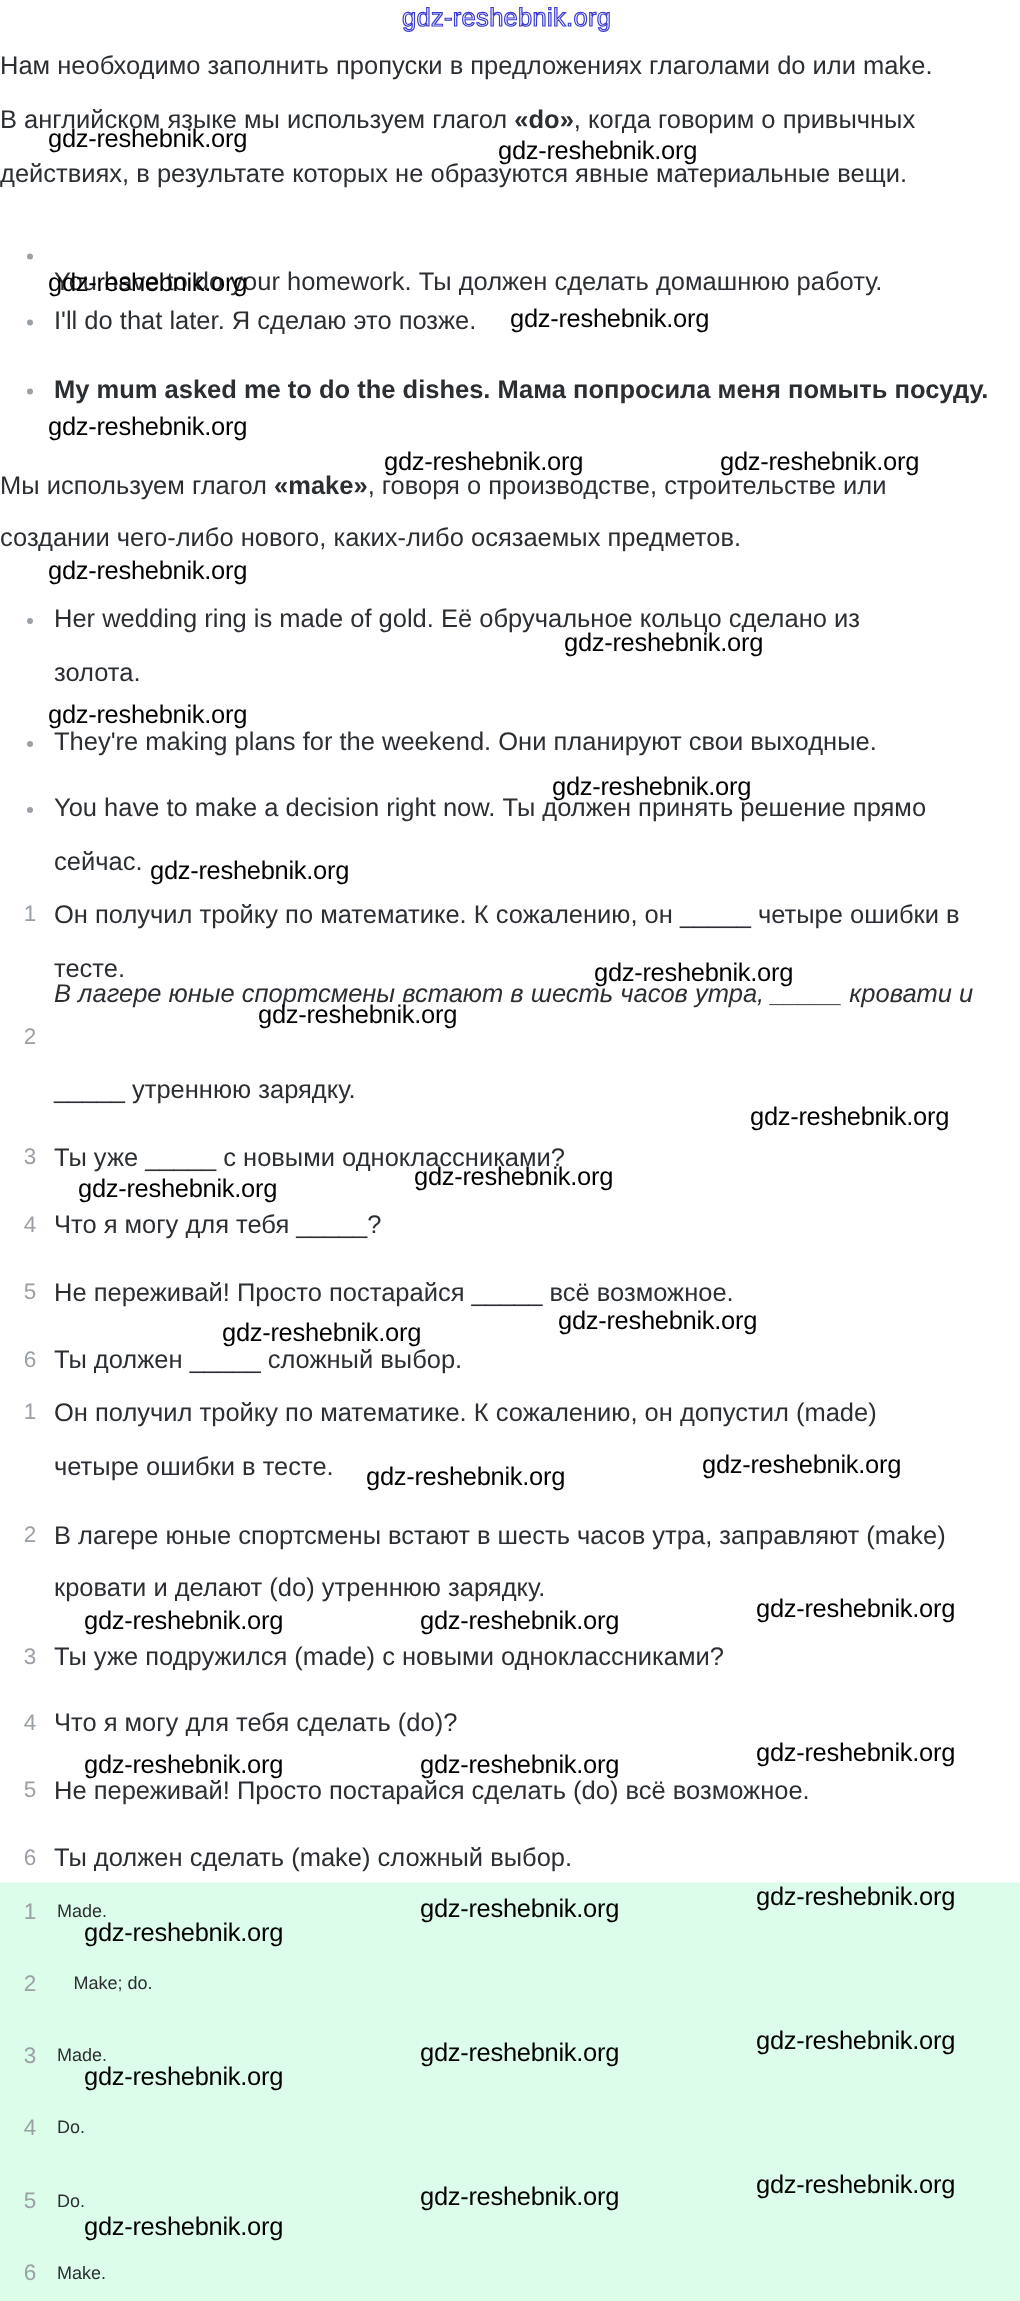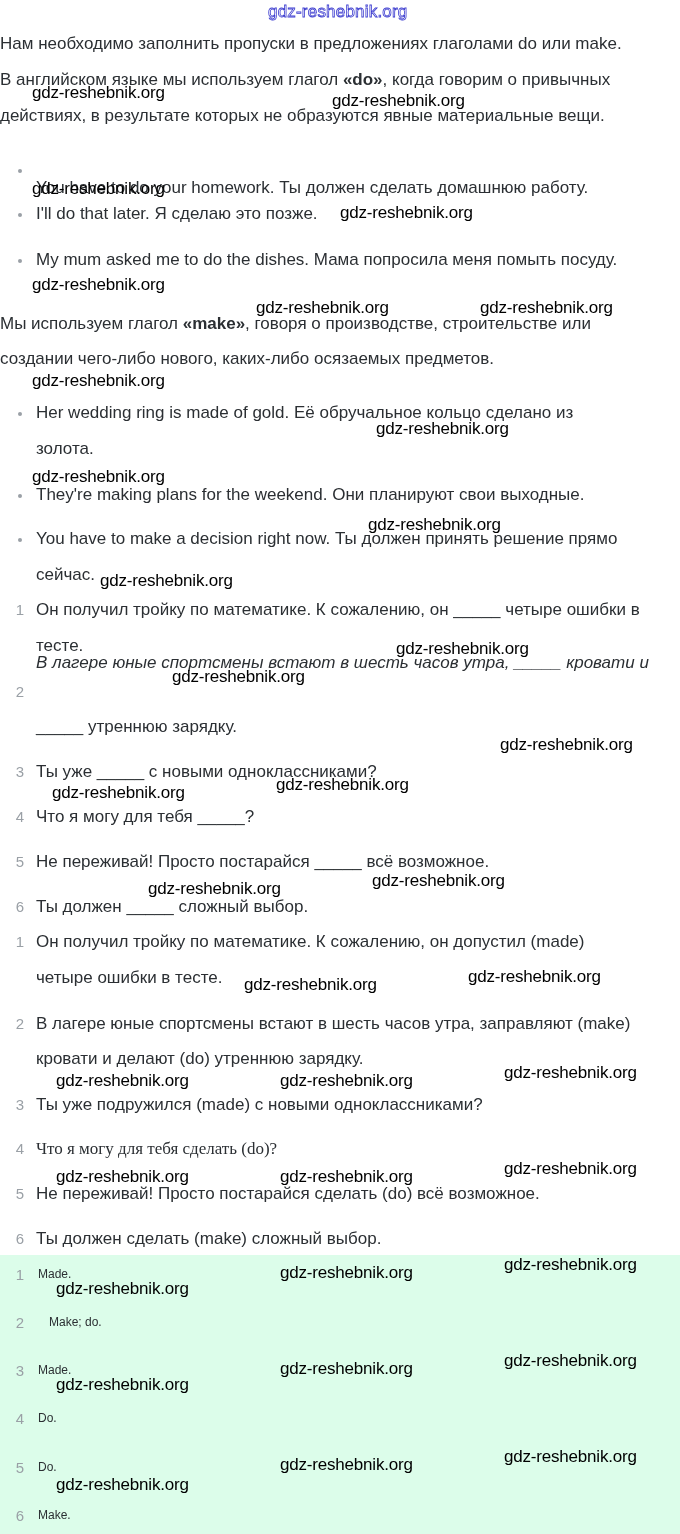--- a/index.html
+++ b/index.html
@@ -40,21 +40,21 @@
     <div>
       <span class="bullet-dot" style="left:18px;top:169px;"></span>
       <div class="abs p" style="left:36px;top:160px;margin-top:18px;">You have to do your homework. Ты должен сделать домашнюю работу.</div>
     </div>
     <div>
       <span class="bullet-dot" style="left:18px;top:213px;"></span>
       <div class="abs p" style="left:36px;top:204px;">I'll do that later. Я сделаю это позже.</div>
     </div>
     <div>
       <span class="bullet-dot" style="left:18px;top:259px;"></span>
-      <div class="abs p" style="left:36px;top:250px;">My mum asked me to do the dishes. Мама попросила меня помыть посуду.</div>
+      <div class="abs p" style="left:36px;top:250px;font-weight:bold;">My mum asked me to do the dishes. Мама попросила меня помыть посуду.</div>
     </div>
   </div>
 
   <div class="abs p" style="left:0;top:314px;"><span>Мы используем глагол </span><span class="bold">«make»</span><span>, говоря о производстве, строительстве или</span></div>
   <div class="abs p" style="left:0;top:349px;">создании чего-либо нового, каких-либо осязаемых предметов.</div>
 
   <div>
     <div>
       <span class="bullet-dot" style="left:18px;top:412px;"></span>
       <div class="abs p" style="left:36px;top:403px;">Her wedding ring is made of gold. Её обручальное кольцо сделано из</div>
@@ -110,21 +110,21 @@
       <span class="num" style="left:14px;top:1015px;">2</span>
       <div class="abs p" style="left:36px;top:1014px;">В лагере юные спортсмены встают в шесть часов утра, заправляют (make)</div>
       <div class="abs p" style="left:36px;top:1049px;">кровати и делают (do) утреннюю зарядку.</div>
     </div>
     <div>
       <span class="num" style="left:14px;top:1096px;">3</span>
       <div class="abs p" style="left:36px;top:1095px;">Ты уже подружился (made) с новыми одноклассниками?</div>
     </div>
     <div>
       <span class="num" style="left:14px;top:1140px;">4</span>
-      <div class="abs p" style="left:36px;top:1139px;font-family:Liberation Serif, serif;">Что я могу для тебя сделать (do)?</div>
+      <div class="abs p" style="left:36px;top:1139px;">Что я могу для тебя сделать (do)?</div>
     </div>
     <div>
       <span class="num" style="left:14px;top:1185px;">5</span>
       <div class="abs p" style="left:36px;top:1184px;">Не переживай! Просто постарайся сделать (do) всё возможное.</div>
     </div>
     <div>
       <span class="num" style="left:14px;top:1230px;">6</span>
       <div class="abs p" style="left:36px;top:1229px;">Ты должен сделать (make) сложный выбор.</div>
     </div>
   </div>

